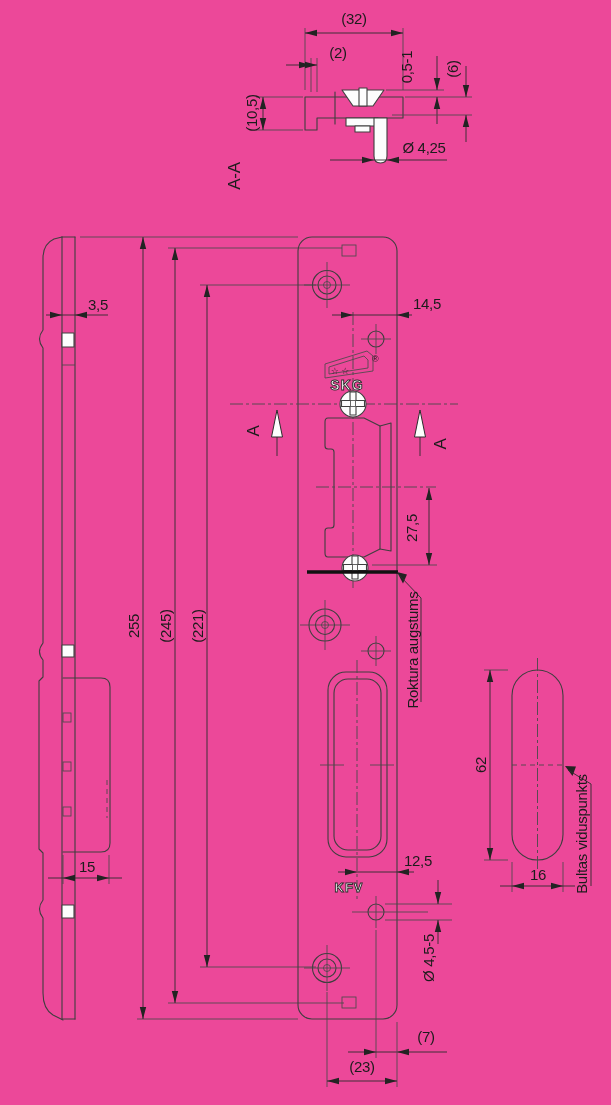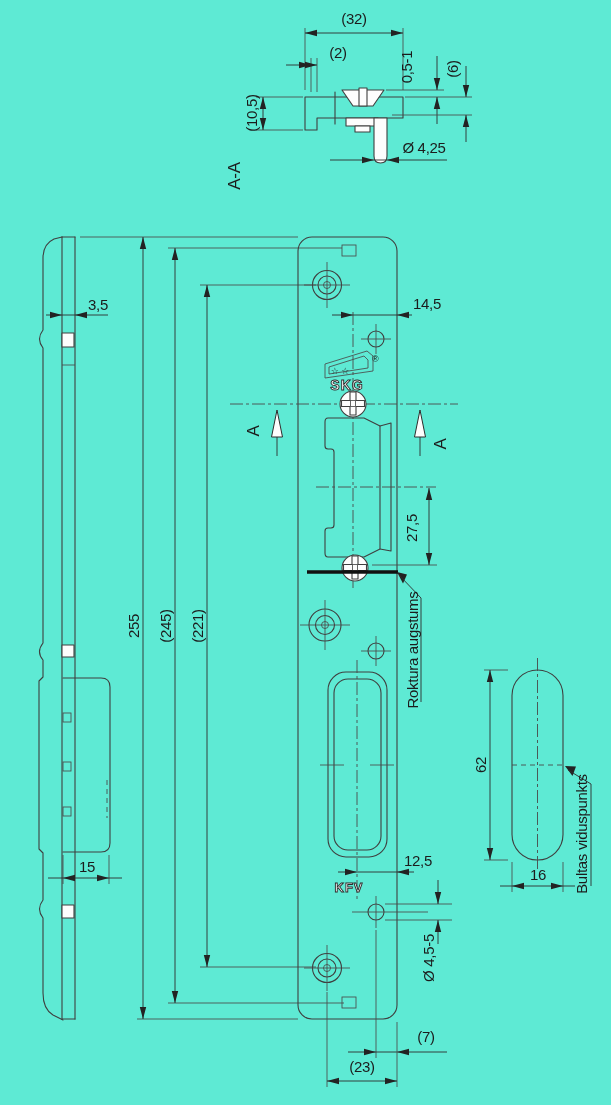--- a/index.html
+++ b/index.html
@@ -1,16 +1,16 @@
 <!DOCTYPE html>
 <html><head>
 <meta charset="utf-8">
 <style>
   html,body{margin:0;padding:0;background:#fff;}
-  #stage{position:relative;width:611px;height:1105px;background:#5eead4;overflow:hidden;}
+  #stage{position:relative;width:611px;height:1105px;background:#ec4899;overflow:hidden;}
   .g  {stroke:#3f3f3f;stroke-width:1.1;fill:none;stroke-linecap:round;stroke-linejoin:round;}
   .w  {stroke:#3f3f3f;stroke-width:1.1;fill:#fdfdfd;stroke-linejoin:round;}
   .th {stroke:#4a4a4a;stroke-width:0.85;fill:none;}
   .d  {stroke:#2d2d2d;stroke-width:0.9;fill:none;}
   .cl {stroke:#4a4a4a;stroke-width:0.9;fill:none;stroke-dasharray:13 3 3 3;}
   .dash{stroke:#4a4a4a;stroke-width:0.9;fill:none;stroke-dasharray:5 4;}
   .thick{stroke:#111;stroke-width:3.6;fill:none;}
   .ar {fill:#232323;stroke:none;}
   .oar{fill:#fdfdfd;stroke:#2d2d2d;stroke-width:1;}
   text.t{font-family:"Liberation Sans","DejaVu Sans",sans-serif;font-size:15px;fill:#1c1c1c;letter-spacing:-0.3px;}

